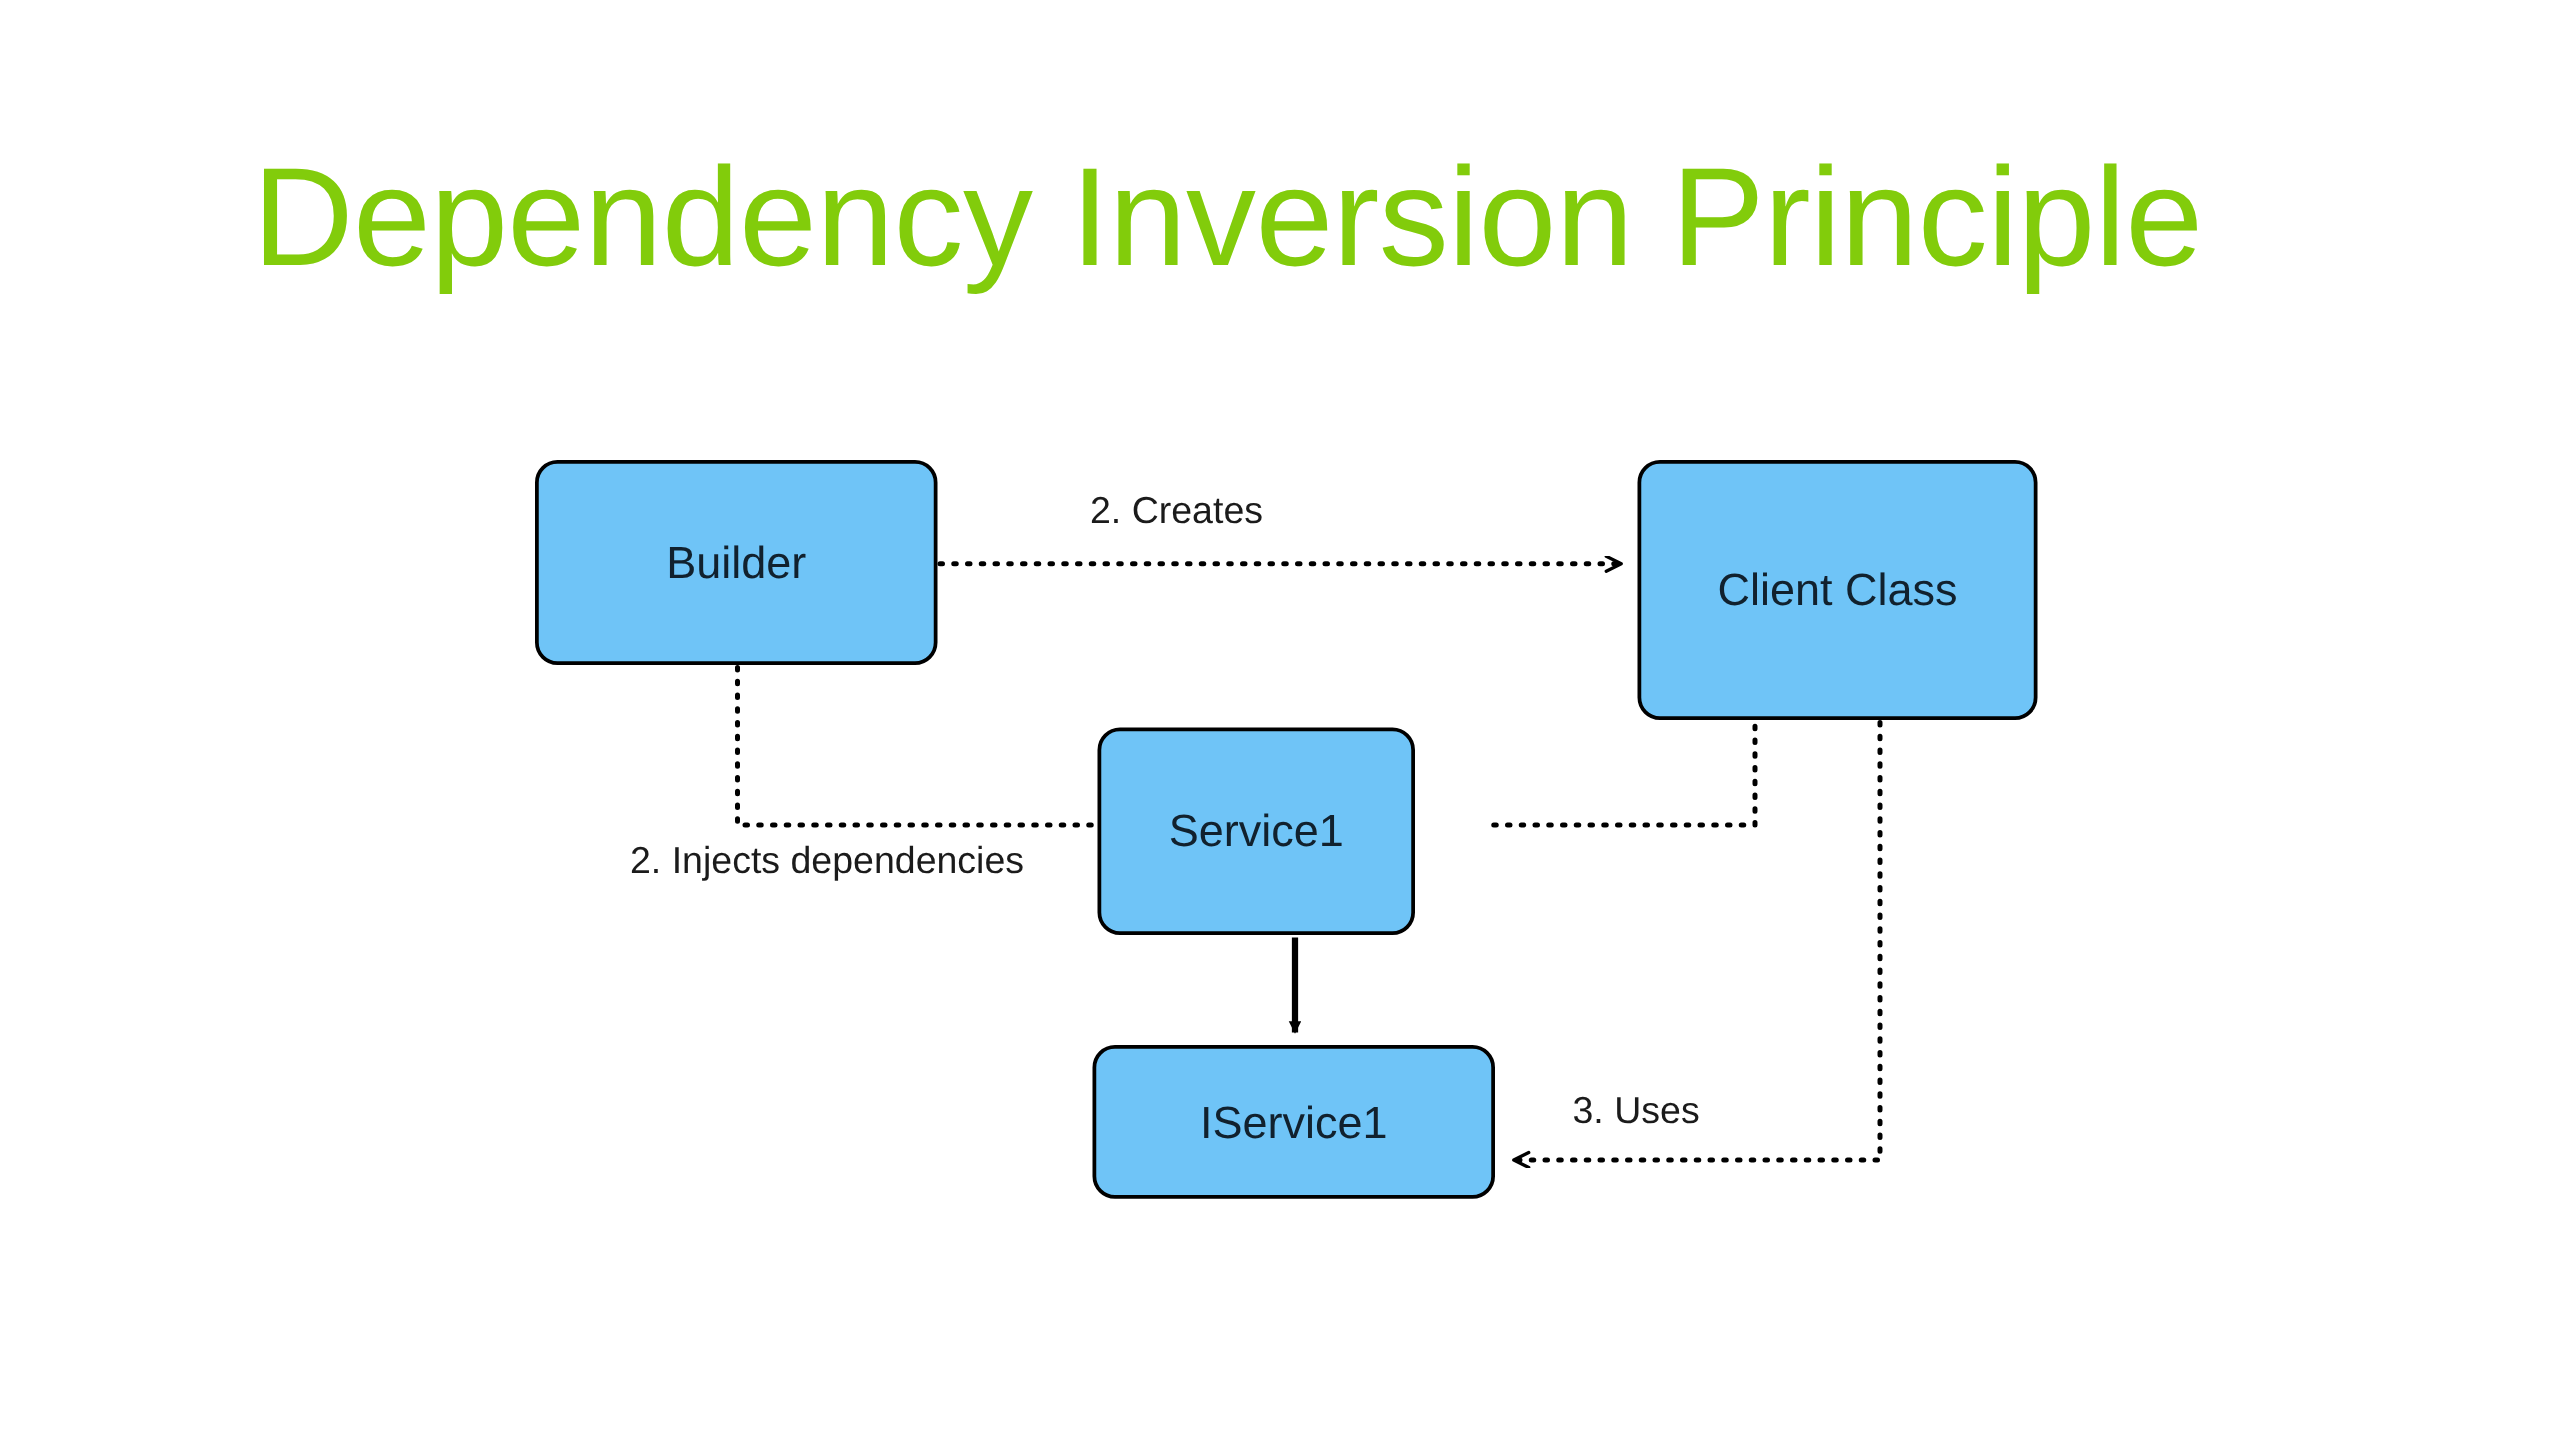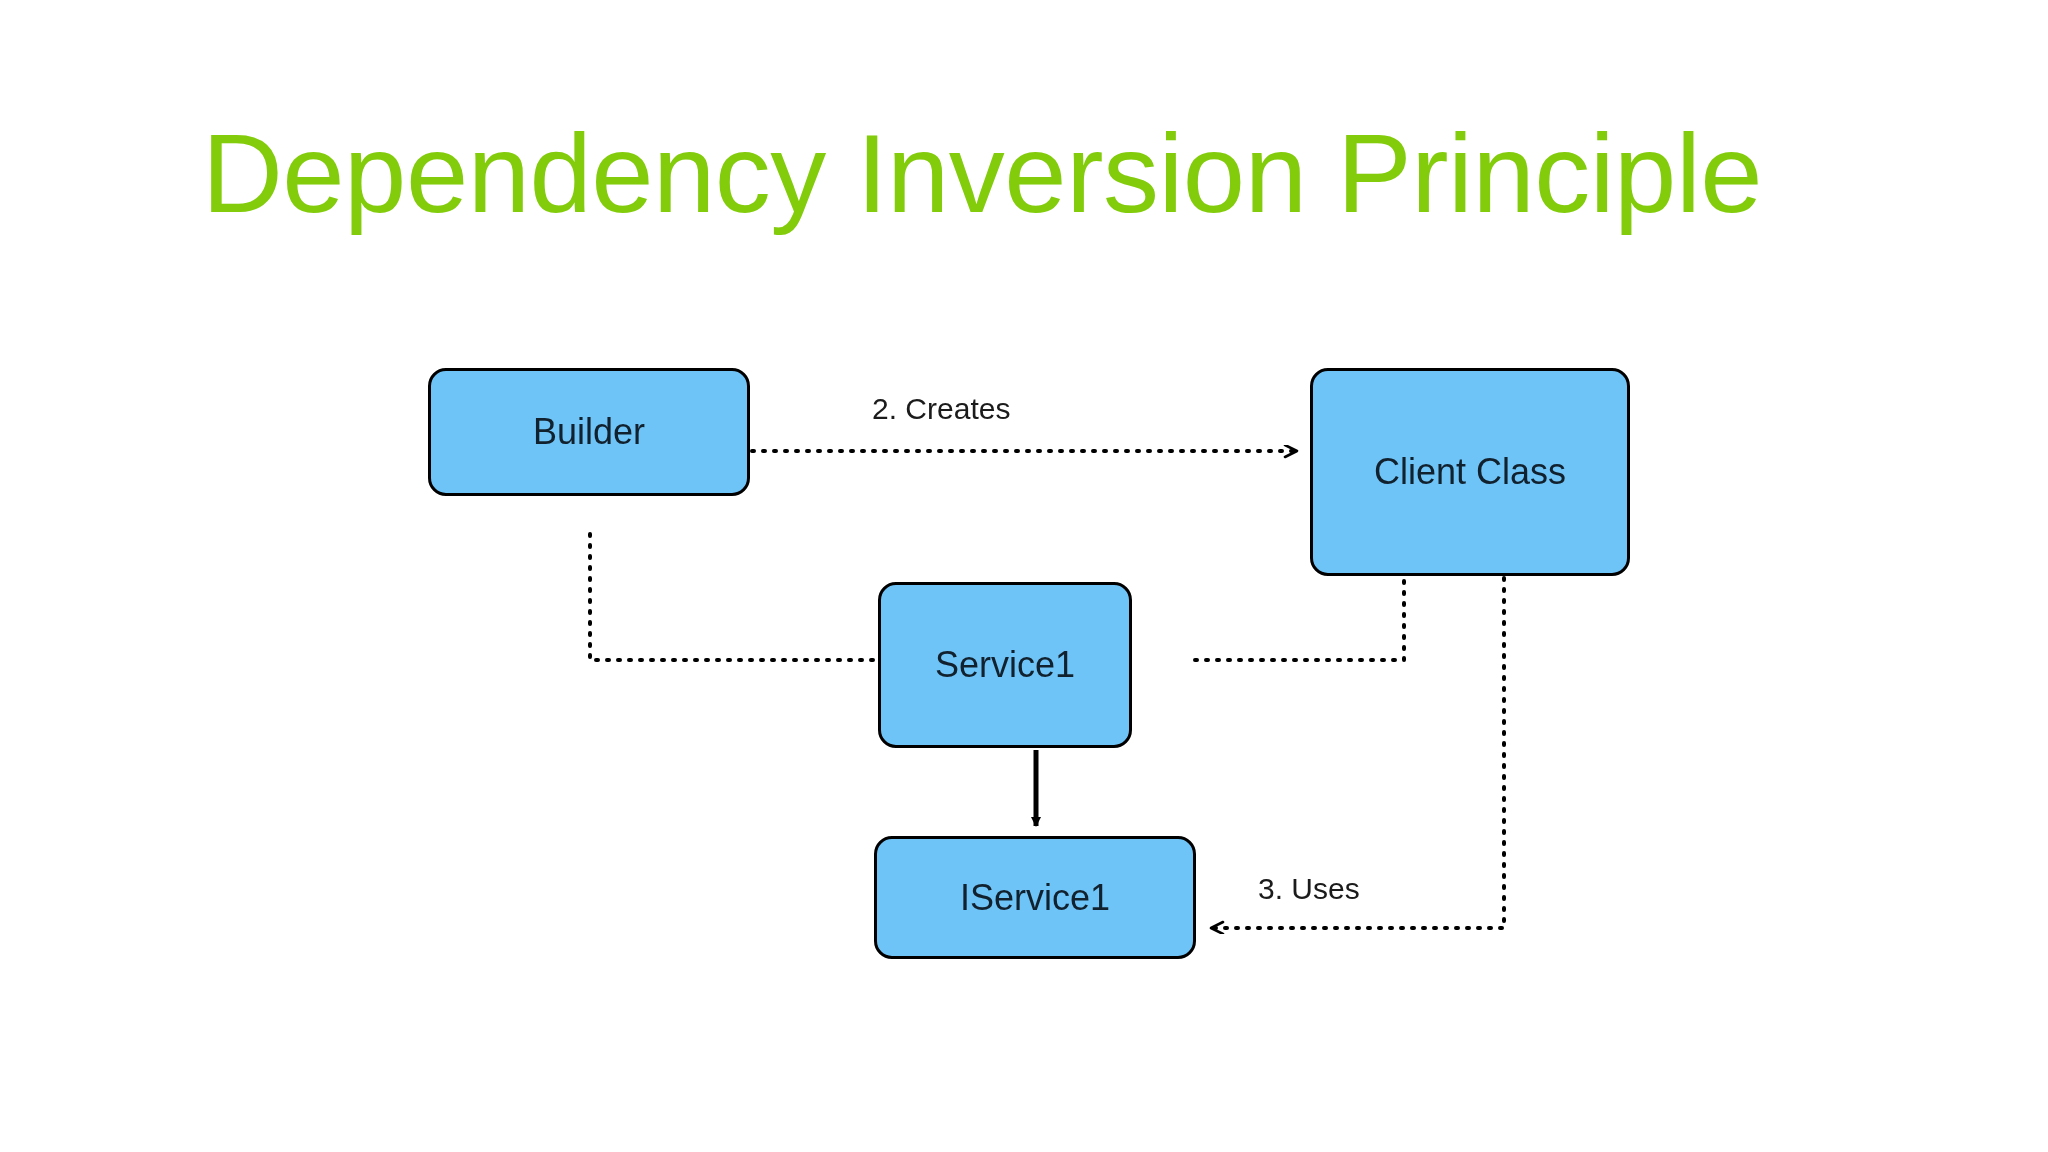--- a/index.html
+++ b/index.html
@@ -66,21 +66,21 @@
     border-radius: 18px;
     display: flex;
     align-items: center;
     justify-content: center;
     color: #11212e;
     font-family: "Liberation Sans", sans-serif;
     font-size: 36px;
     font-weight: 400;
     z-index: 3;
   }
-  #node-builder      { left: 428px;  top: 368px; width: 322px; height: 128px; }
+  #node-builder      { left: 428px;  top: 368px; width: 322px; height: 164px; }
   #node-client-class { left: 1310px; top: 368px; width: 320px; height: 208px; }
   #node-service1     { left: 878px;  top: 582px; width: 254px; height: 166px; }
   #node-iservice1    { left: 874px;  top: 836px; width: 322px; height: 123px; }
 
   
   .edge-label {
     position: absolute;
     font-family: "Liberation Sans", sans-serif;
     font-size: 30px;
     color: #1b1b1b;
@@ -138,17 +138,18 @@
     <div class="node" id="node-service1">
       <span>Service1</span>
     </div>
 
     <div class="node" id="node-iservice1">
       <span>IService1</span>
     </div>
 
     <div class="edge-label" id="label-creates">2. Creates</div>
 
+    <div class="edge-label" id="label-injects">2. Injects dependencies</div>
 
     <div class="edge-label" id="label-uses">3. Uses</div>
 
   </div>
 </div>
 
 </body></html>

